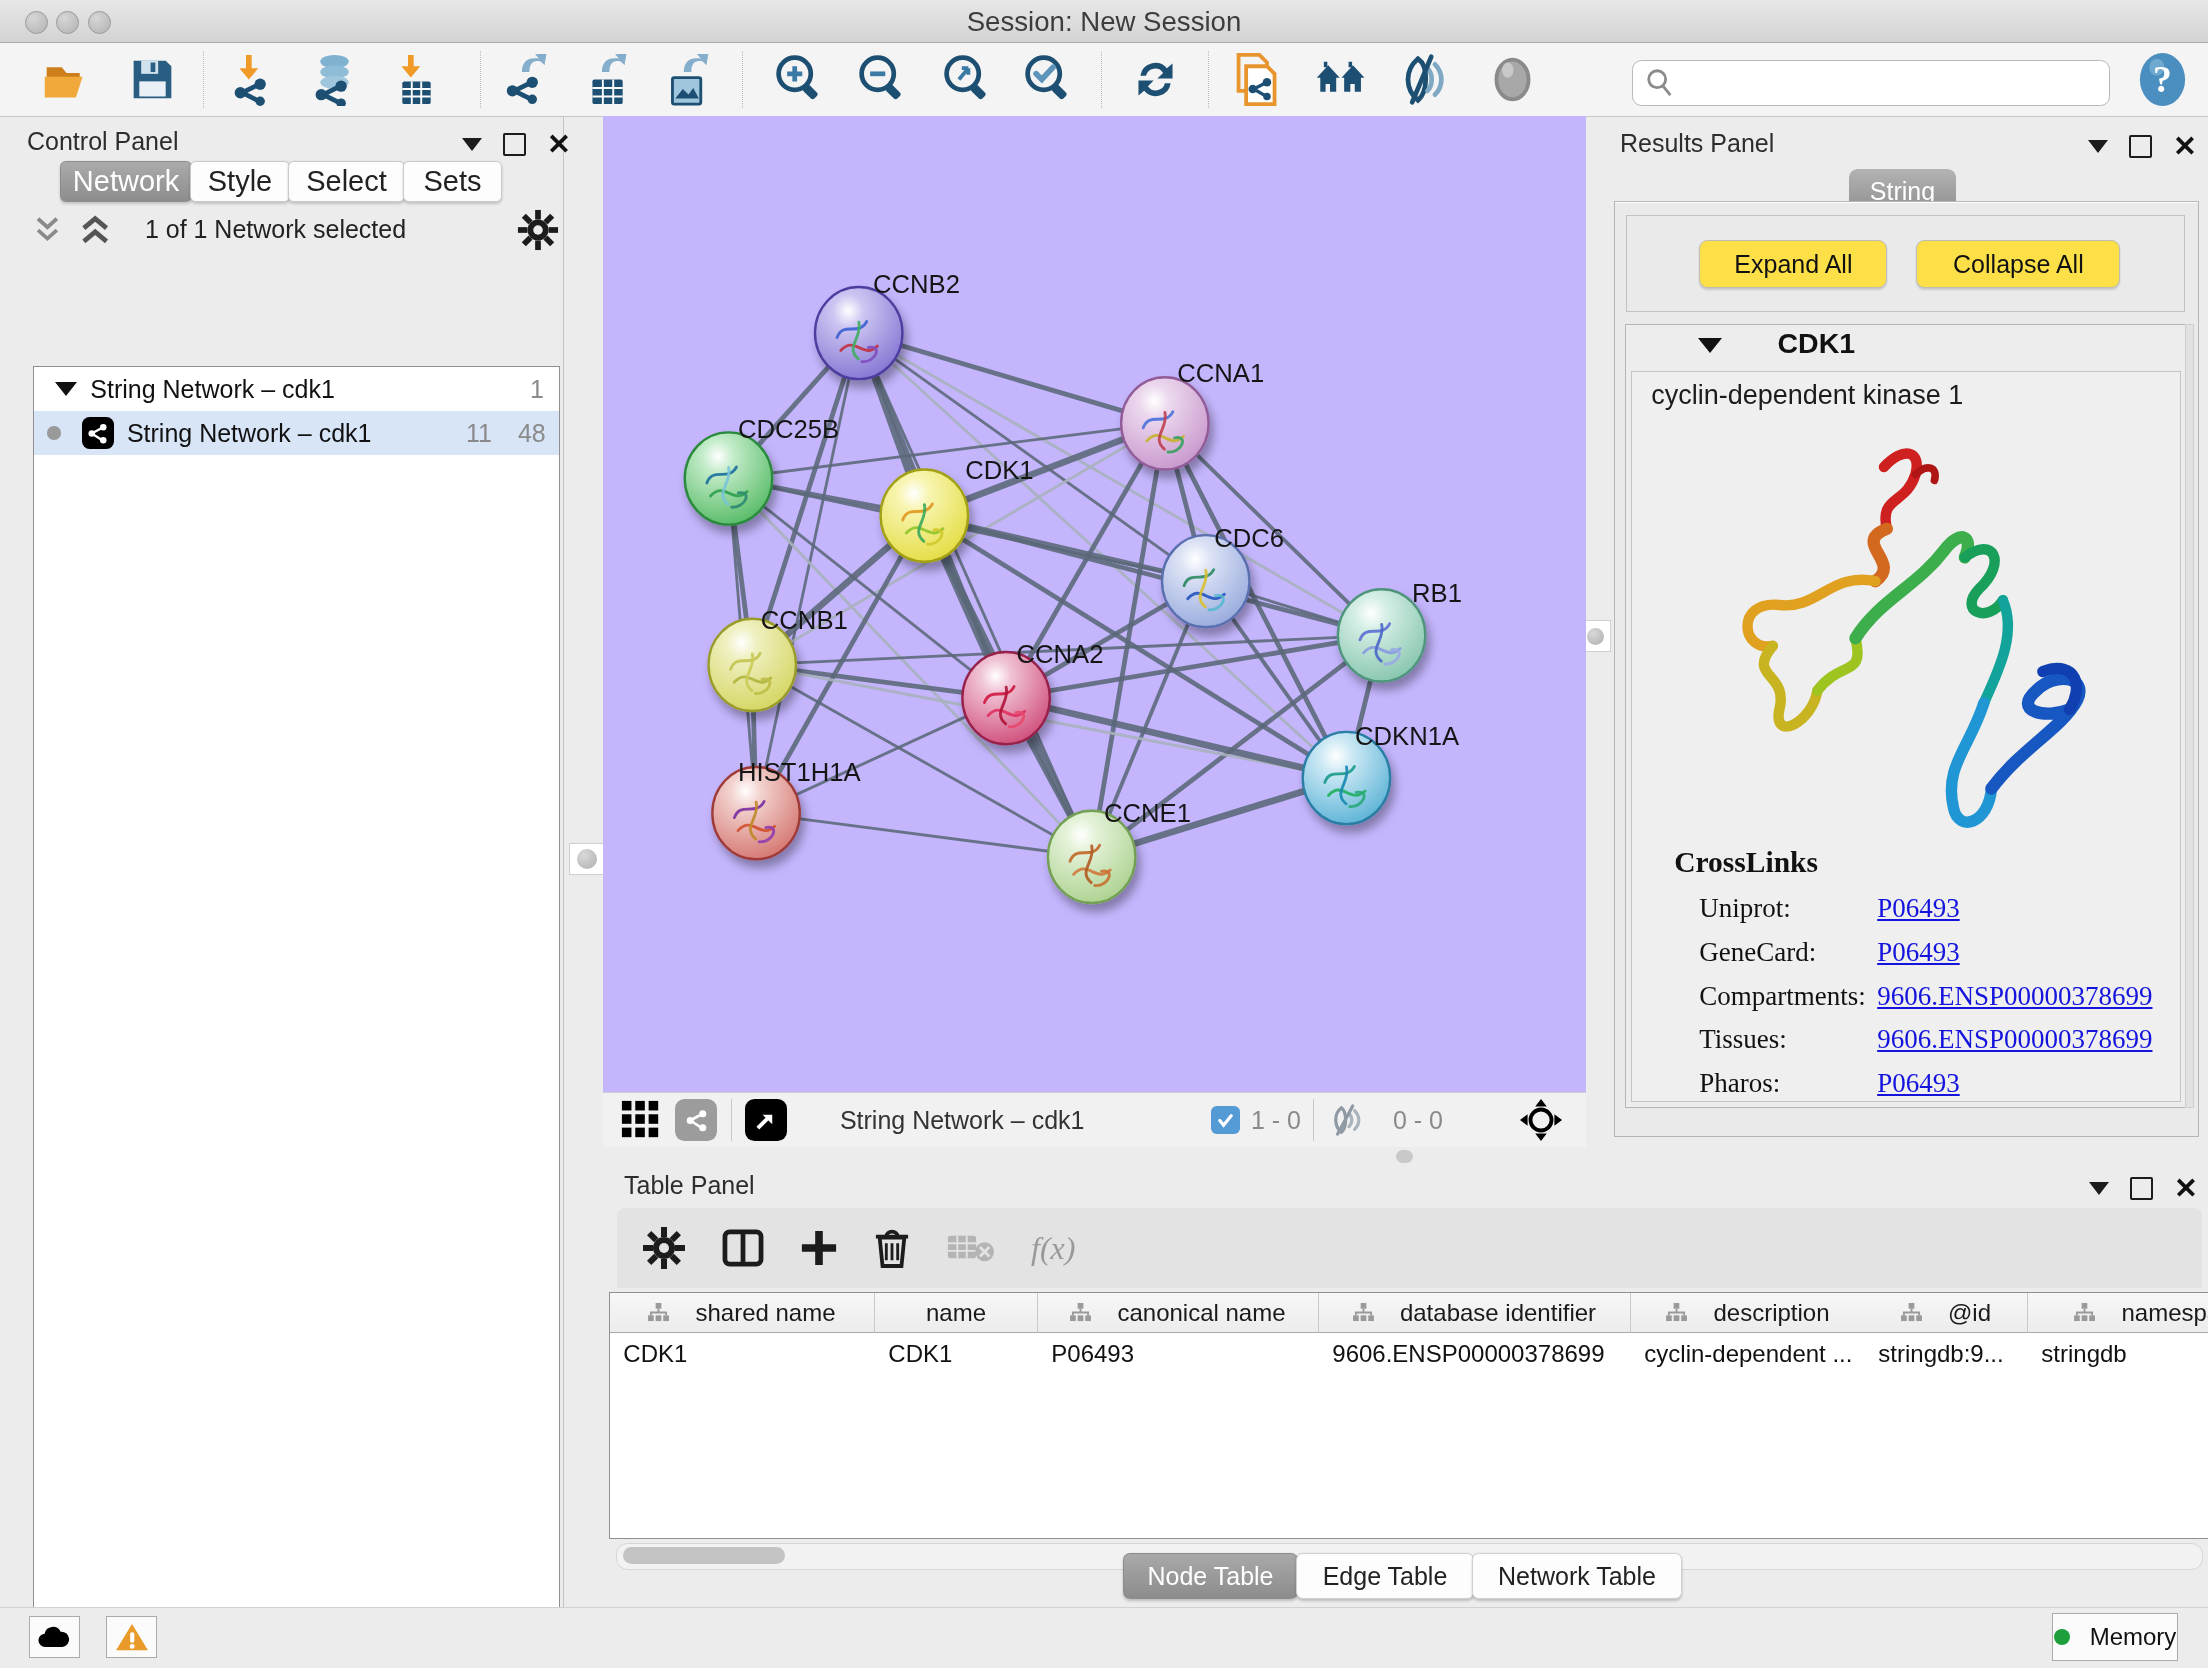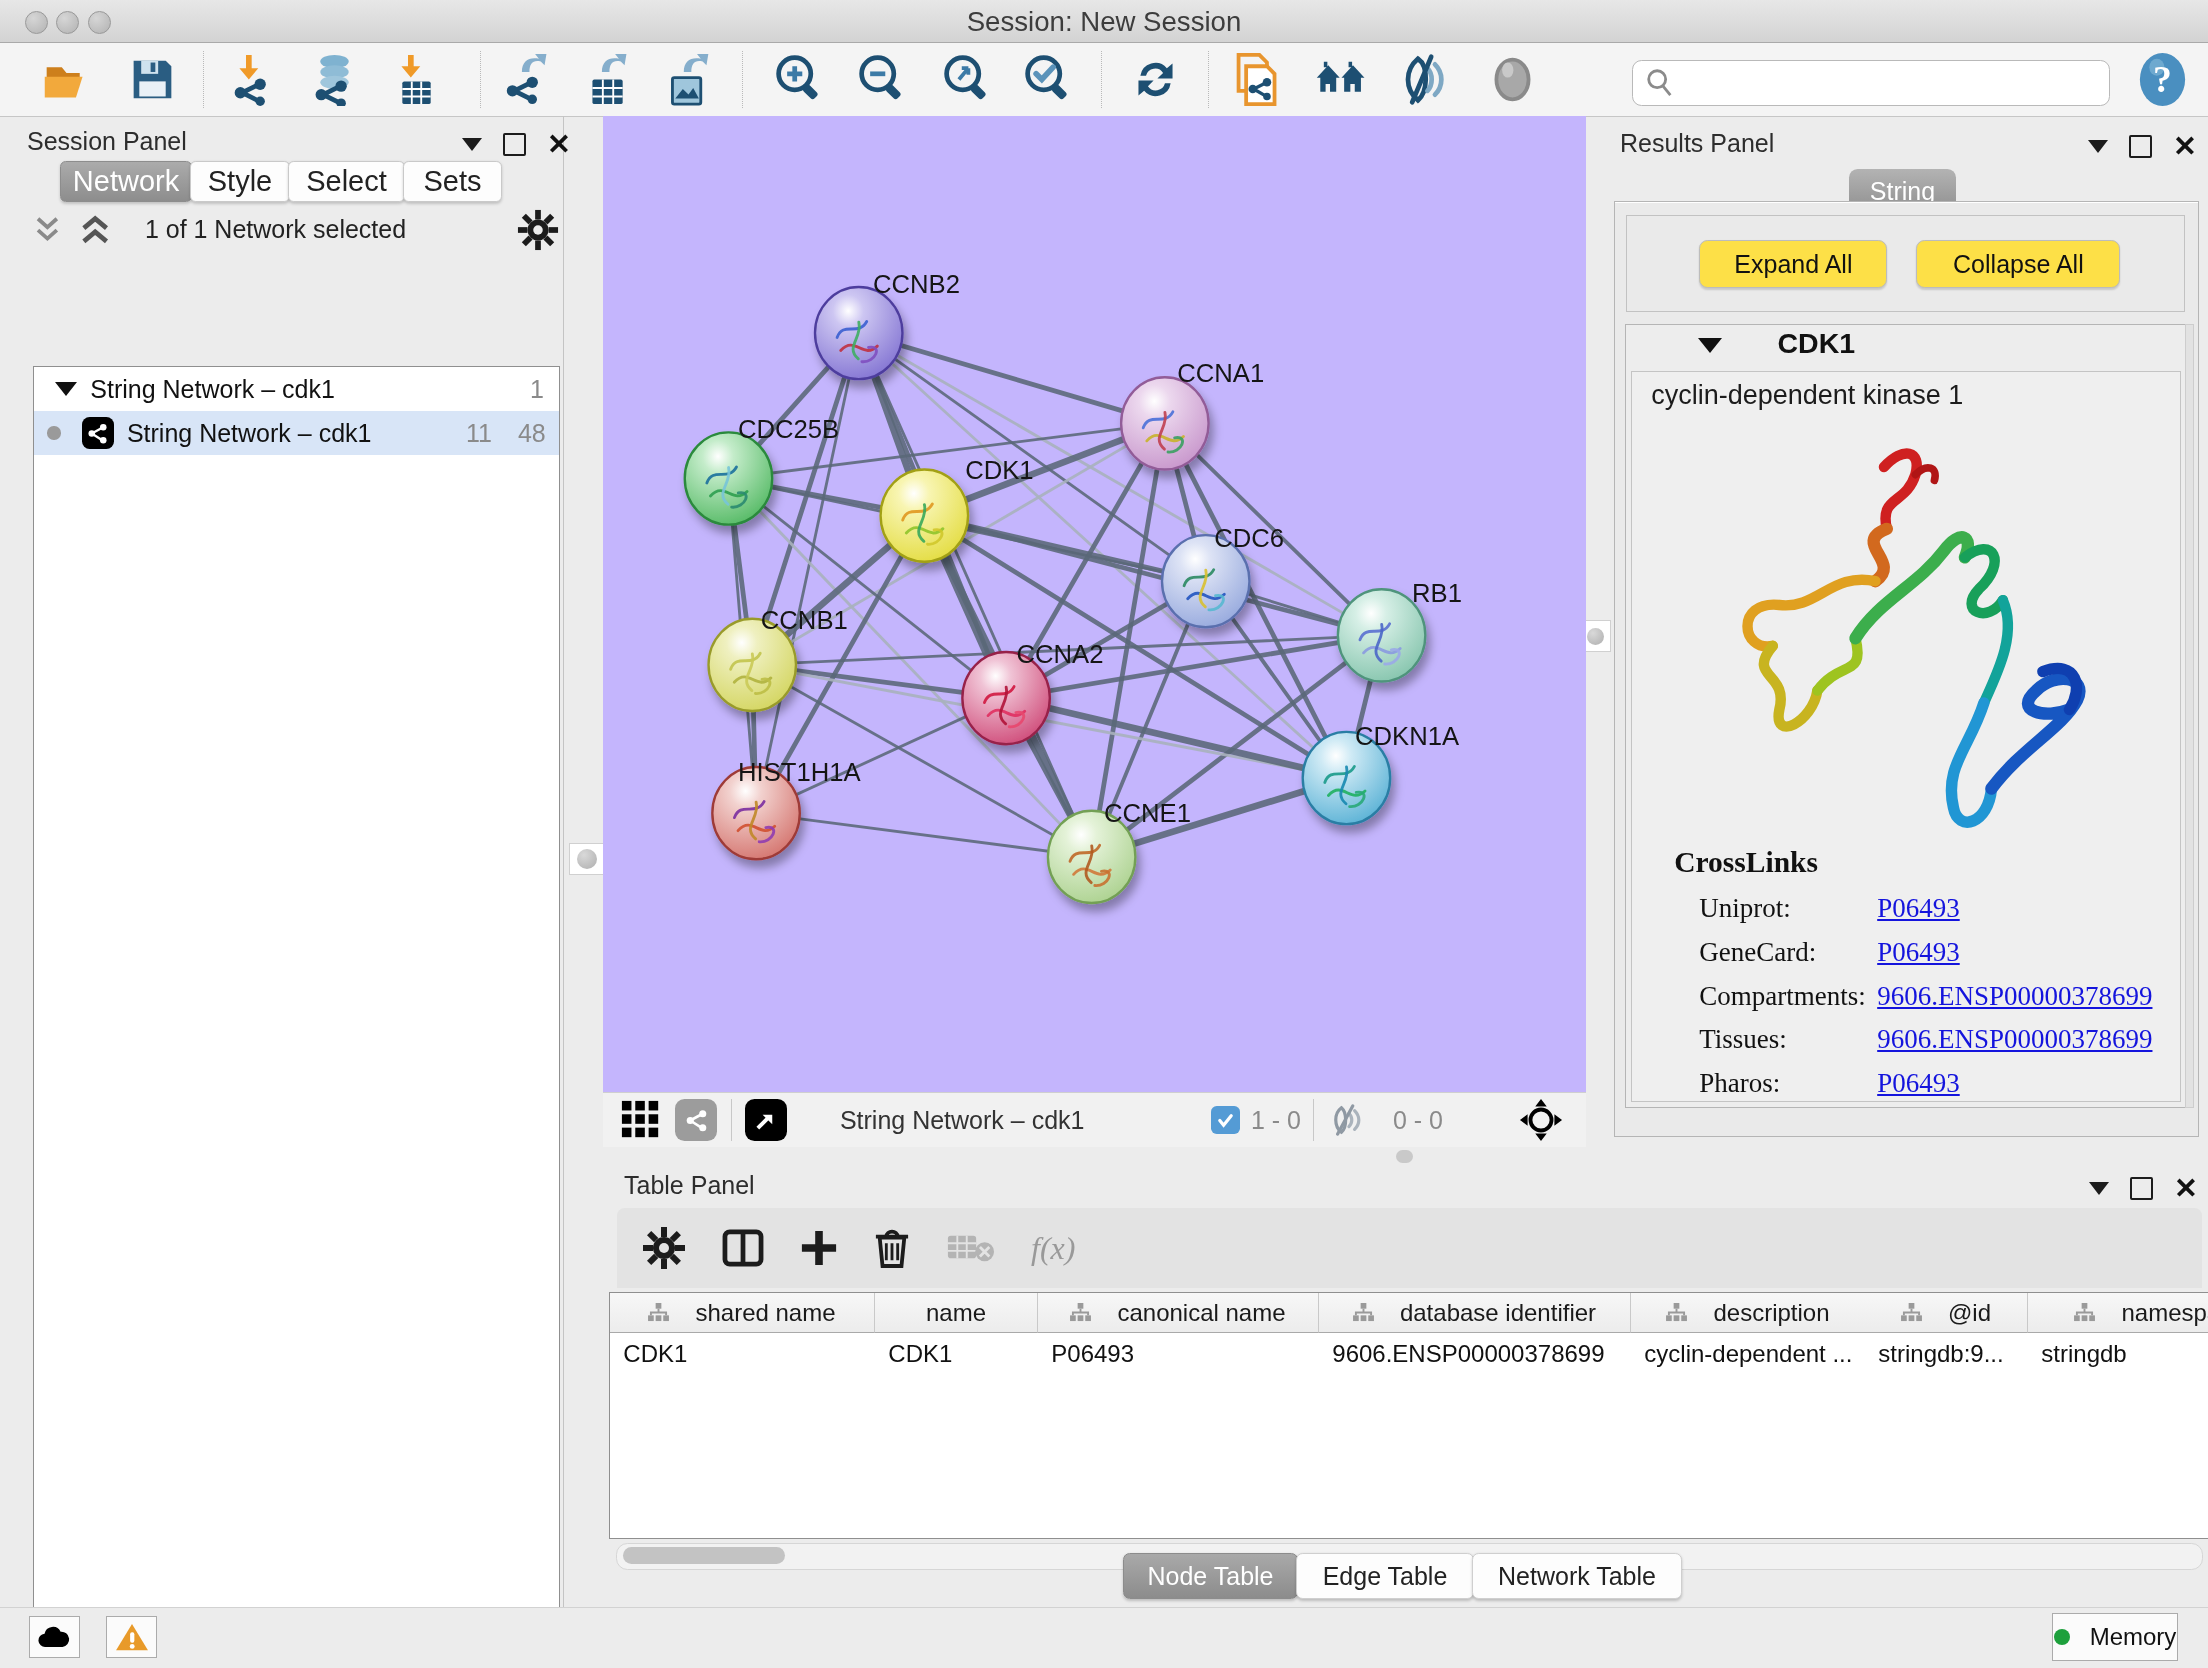--- a/index.html
+++ b/index.html
@@ -258,21 +258,21 @@
     <div class="tbtn" style="left:2136px">
       <svg width="49" height="55" viewBox="0 0 52 58">
         <ellipse cx="26" cy="29" rx="24" ry="28" fill="#4a8fc0"></ellipse>
         <ellipse cx="20" cy="16" rx="8" ry="9" fill="#6ea9cf"></ellipse>
         <text x="26" y="42" text-anchor="middle" font-size="40" font-weight="bold" fill="#fff" font-family="Liberation Serif,serif">?</text>
       </svg>
     </div>
   </div>
 
   <div class="abs" style="left:0;top:116px;width:563px;height:1491px;border-right:1px solid #c4c4c4;">
-    <div class="abs panel-title" style="left:27px;top:11.4px">Session Panel</div>
+    <div class="abs panel-title" style="left:27px;top:11.4px">Control Panel</div>
     <div class="pc-icons" style="left:462px;top:17px">
       <div class="tri-down"></div>
       <div class="float-sq"></div>
       <div class="close-x">✕</div>
     </div>
 
     <div class="abs tab sel" style="left:60px;top:45px;width:130px">
         <span>Network</span>
       </div>
     <div class="abs tab" style="left:190px;top:45px;width:98px">

